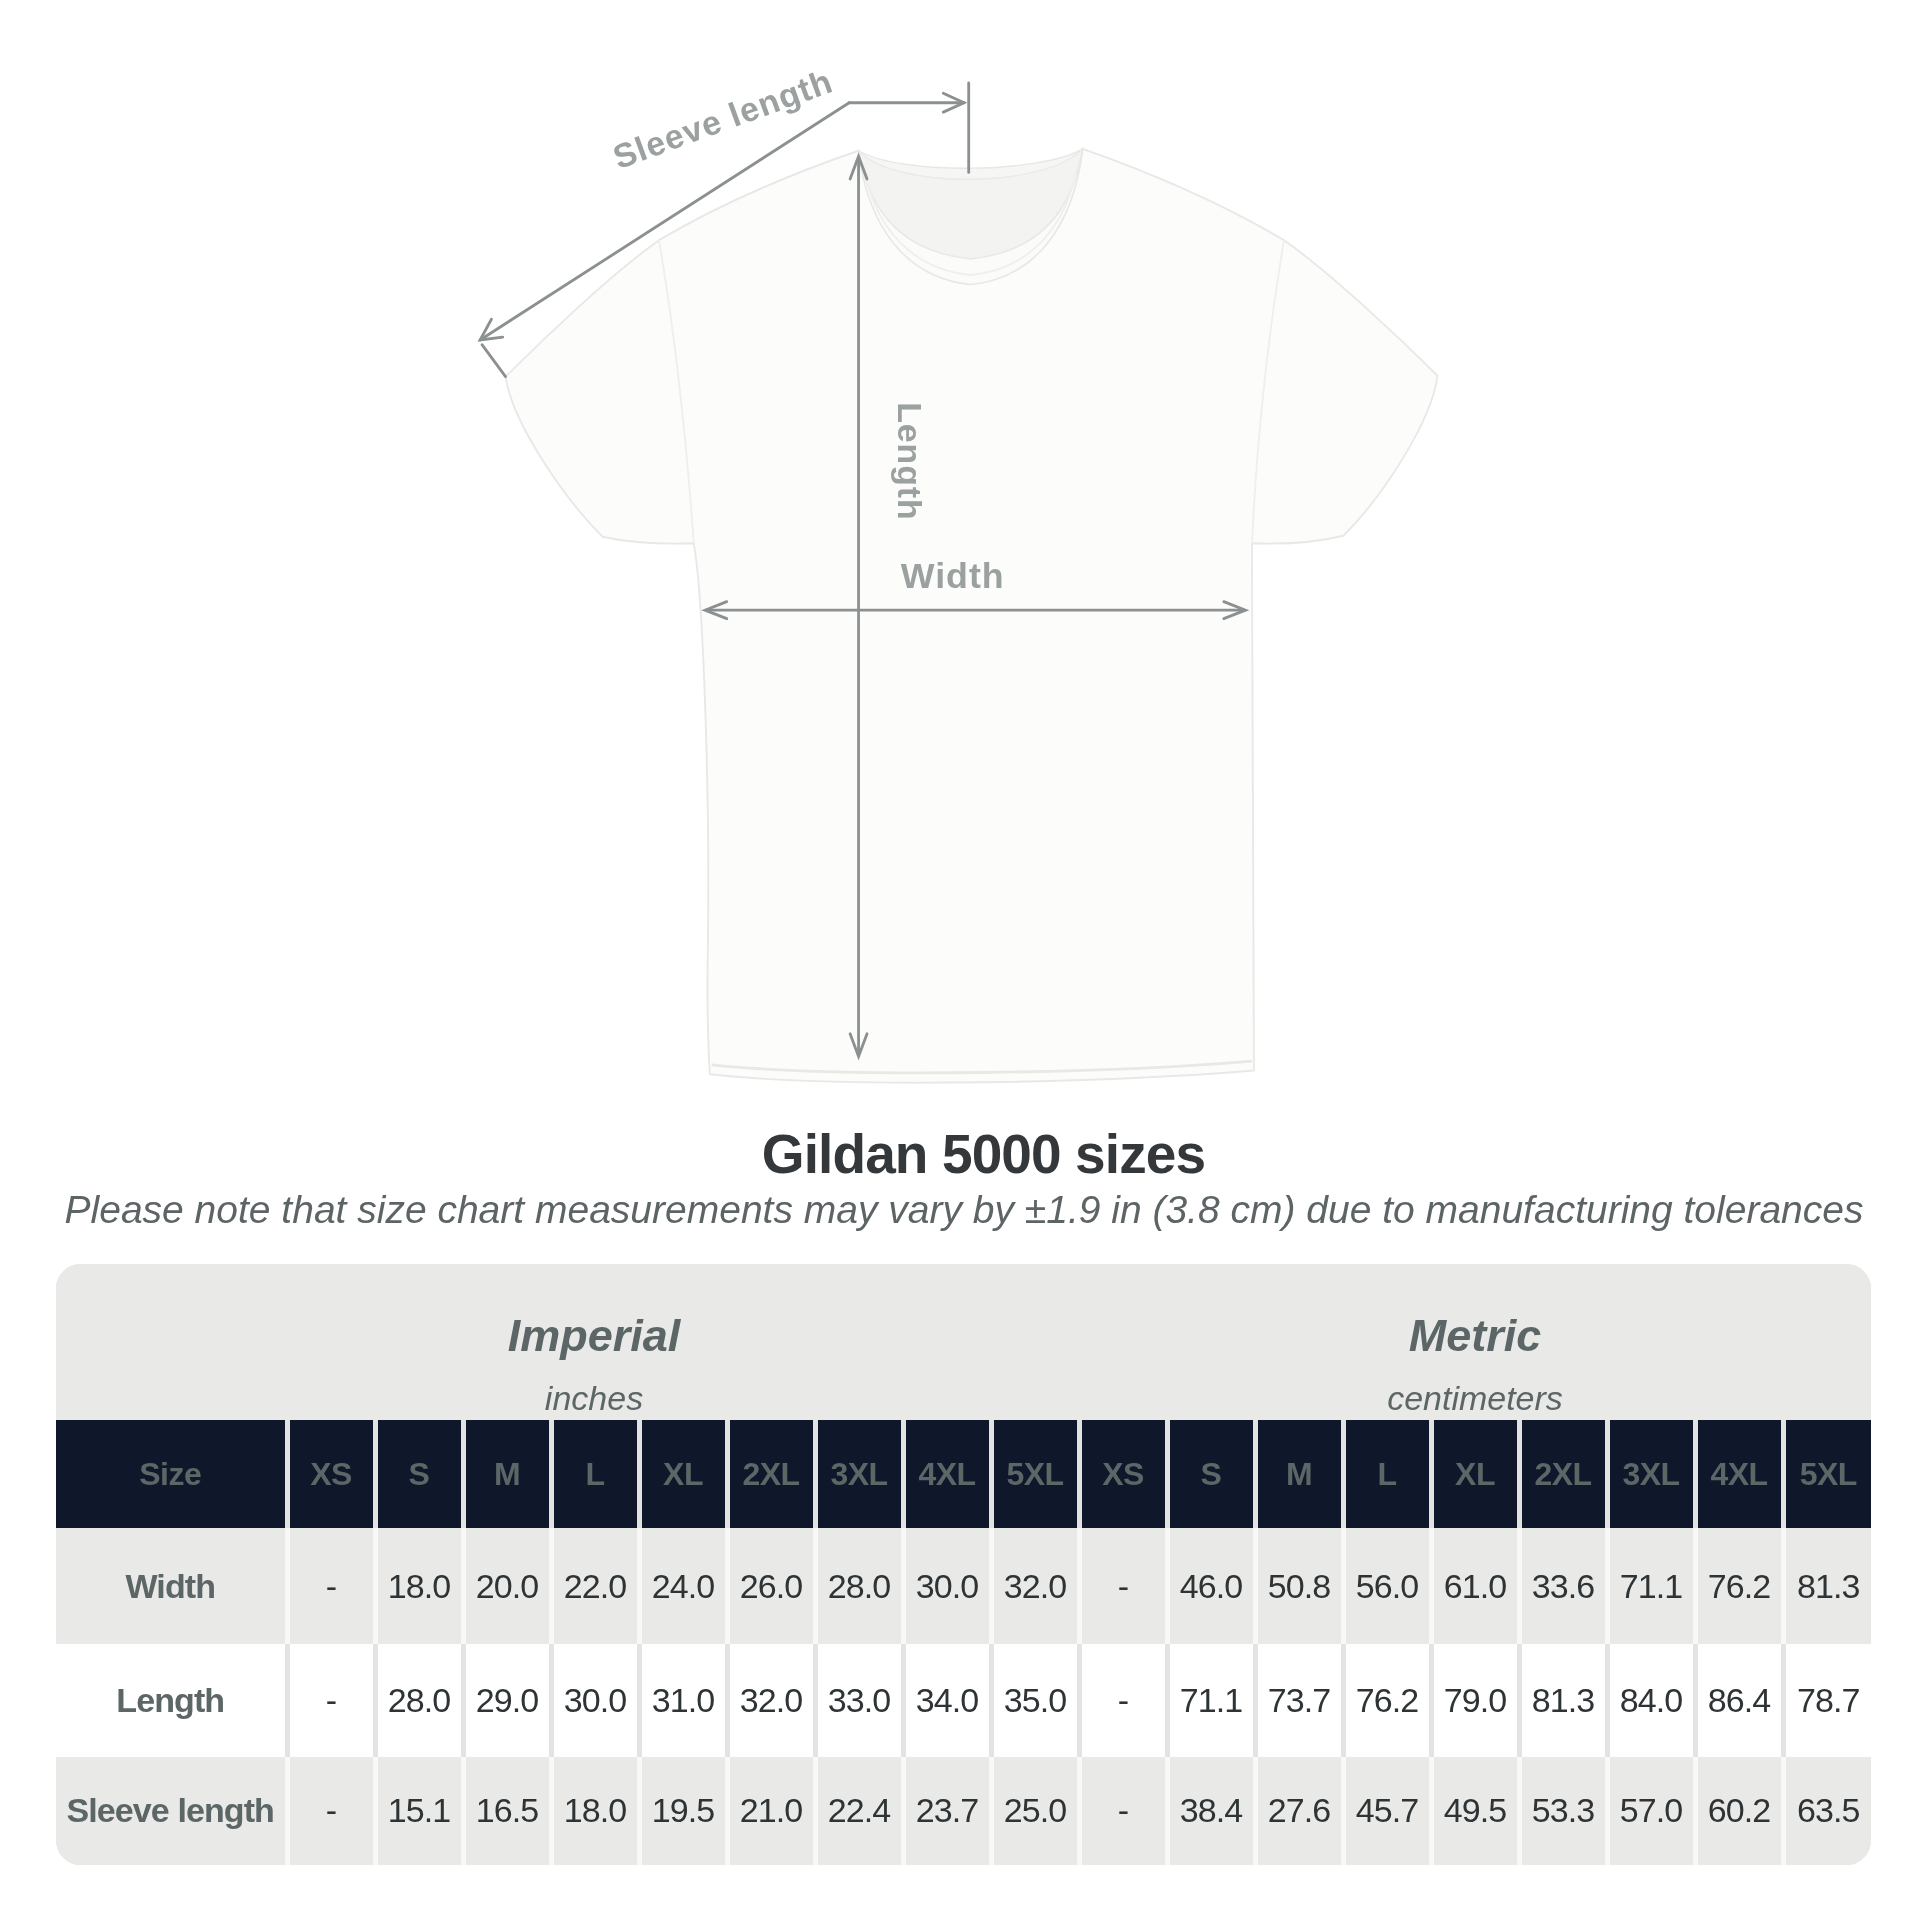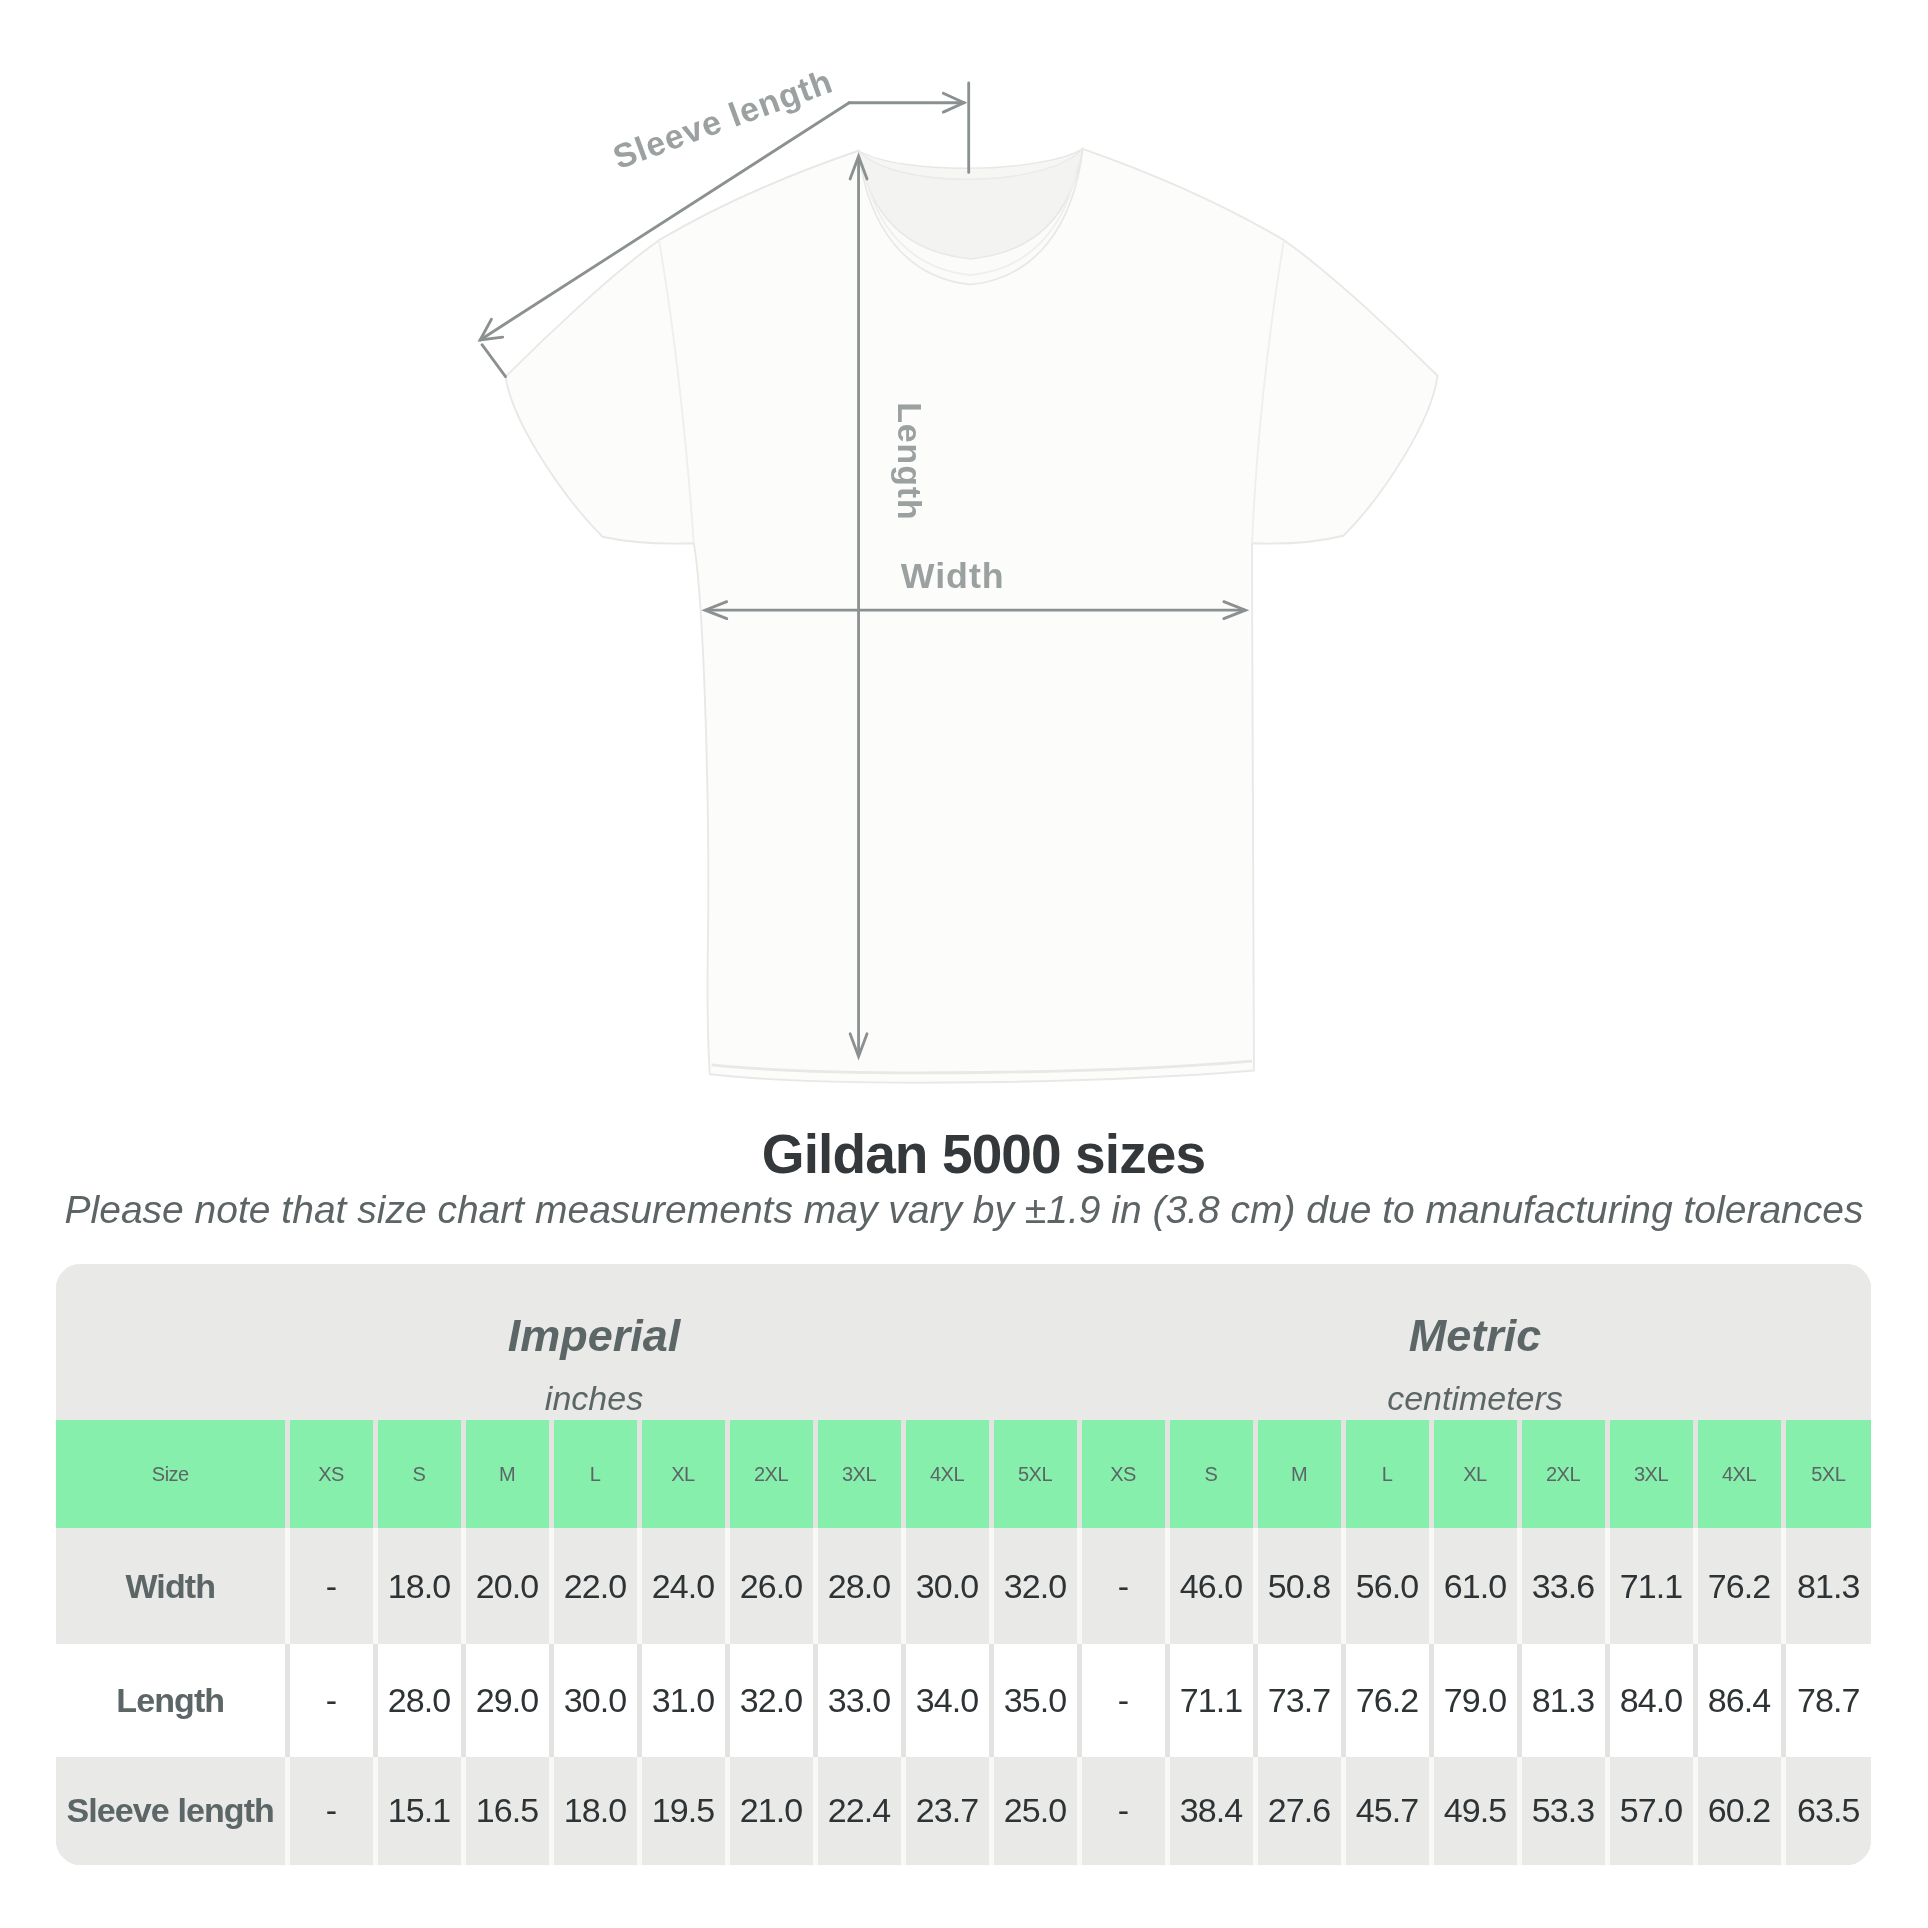--- a/index.html
+++ b/index.html
@@ -32,21 +32,21 @@
   td{padding:0;text-align:center;vertical-align:middle;}
   .band-cell{background:#e9e9e7;}
   .band-cell .sec-name{
     font-size:45px;font-weight:bold;font-style:italic;color:#5c6667;letter-spacing:0px;margin-top:44px;
   }
   .band-cell .sec-unit{
     margin-top:17px;font-size:34px;font-style:italic;color:#5c6667;
   }
   .band-imperial{padding-left:53px;}
   tr.size-row td{
-    background:#86efac;font-size:20px;font-weight:normal;color:#5c6667;letter-spacing:-0.5px;
+    background:#0f172a;font-size:32px;font-weight:bold;color:#5c6667;letter-spacing:-0.5px;
   }
   tr.size-row td + td{border-left:5.6px solid #e3e3e1;}
   td.lab{font-size:34px;font-weight:bold;color:#5c6667;letter-spacing:-0.5px;}
   tr.gray td{background:#e9e9e7;font-size:34px;color:#2e3436;letter-spacing:-0.9px;}
   tr.gray td + td{border-left:5.6px solid #f8f8f6;}
   tr.white td{background:#ffffff;font-size:34px;color:#2e3436;letter-spacing:-0.9px;}
   tr.white td + td{border-left:5.6px solid #e3e3e1;}
   tr.gray td.lab,tr.white td.lab{font-size:34px;color:#5c6667;}
 </style>
 </head>

